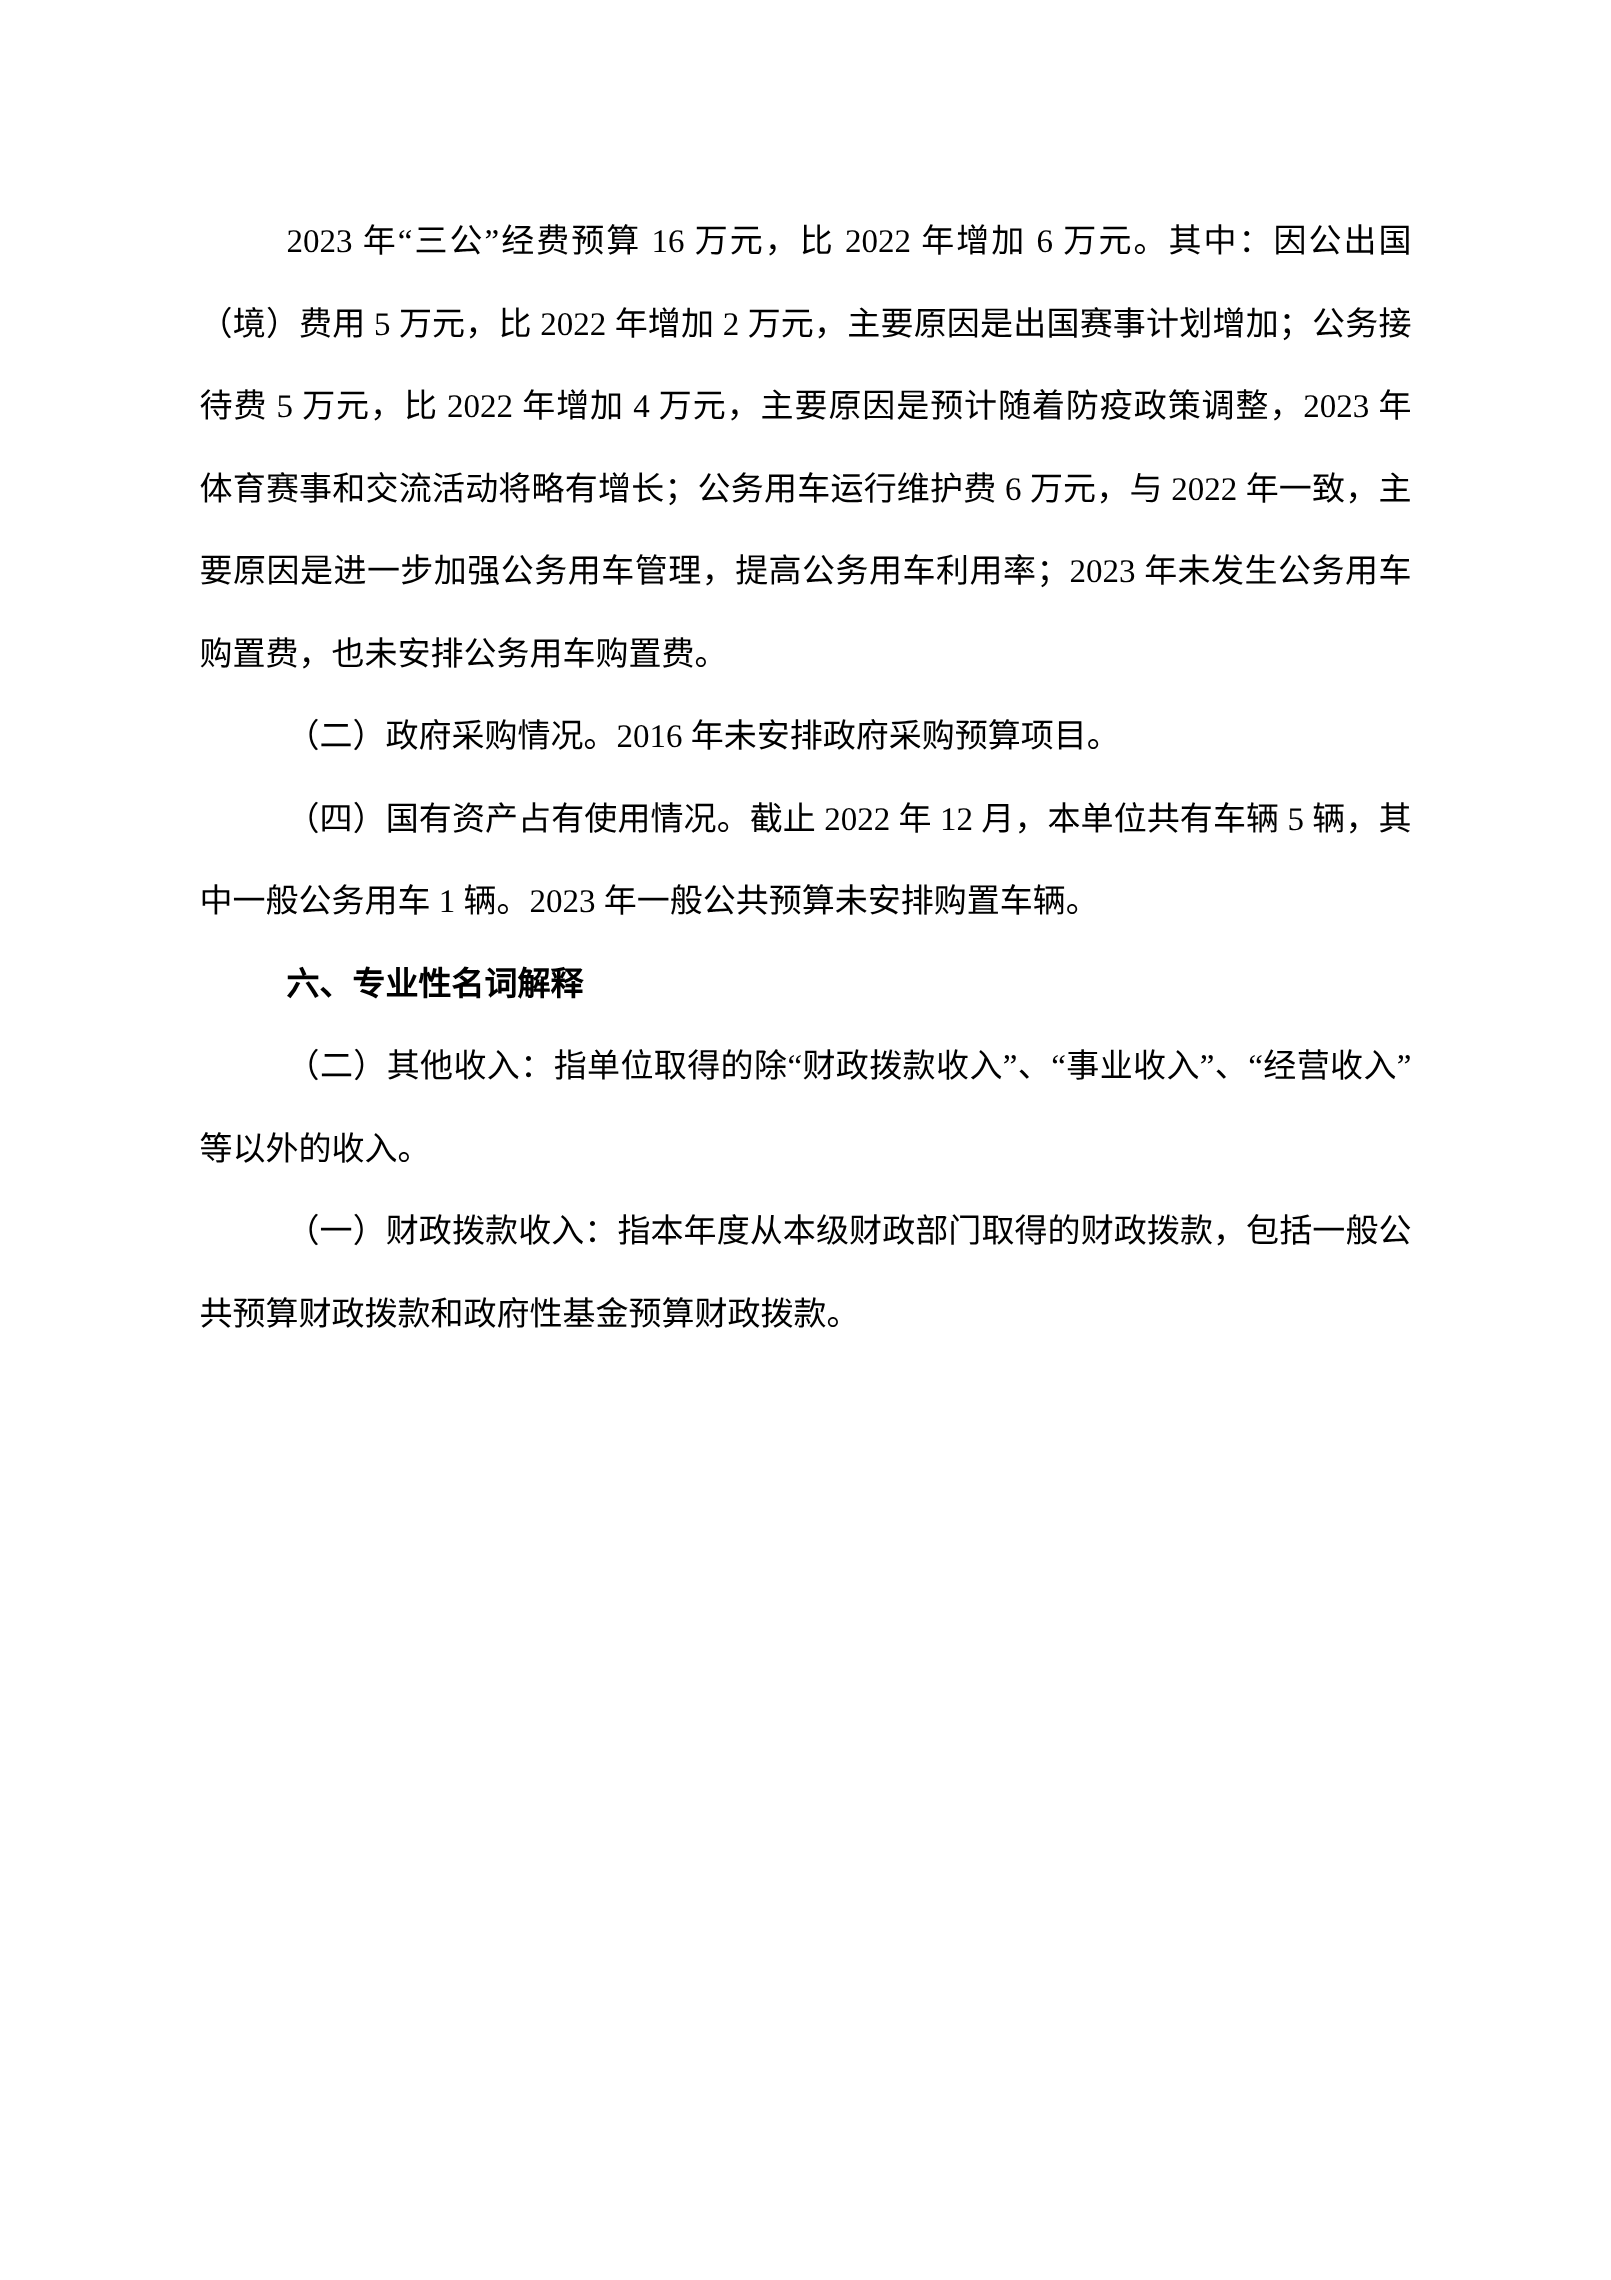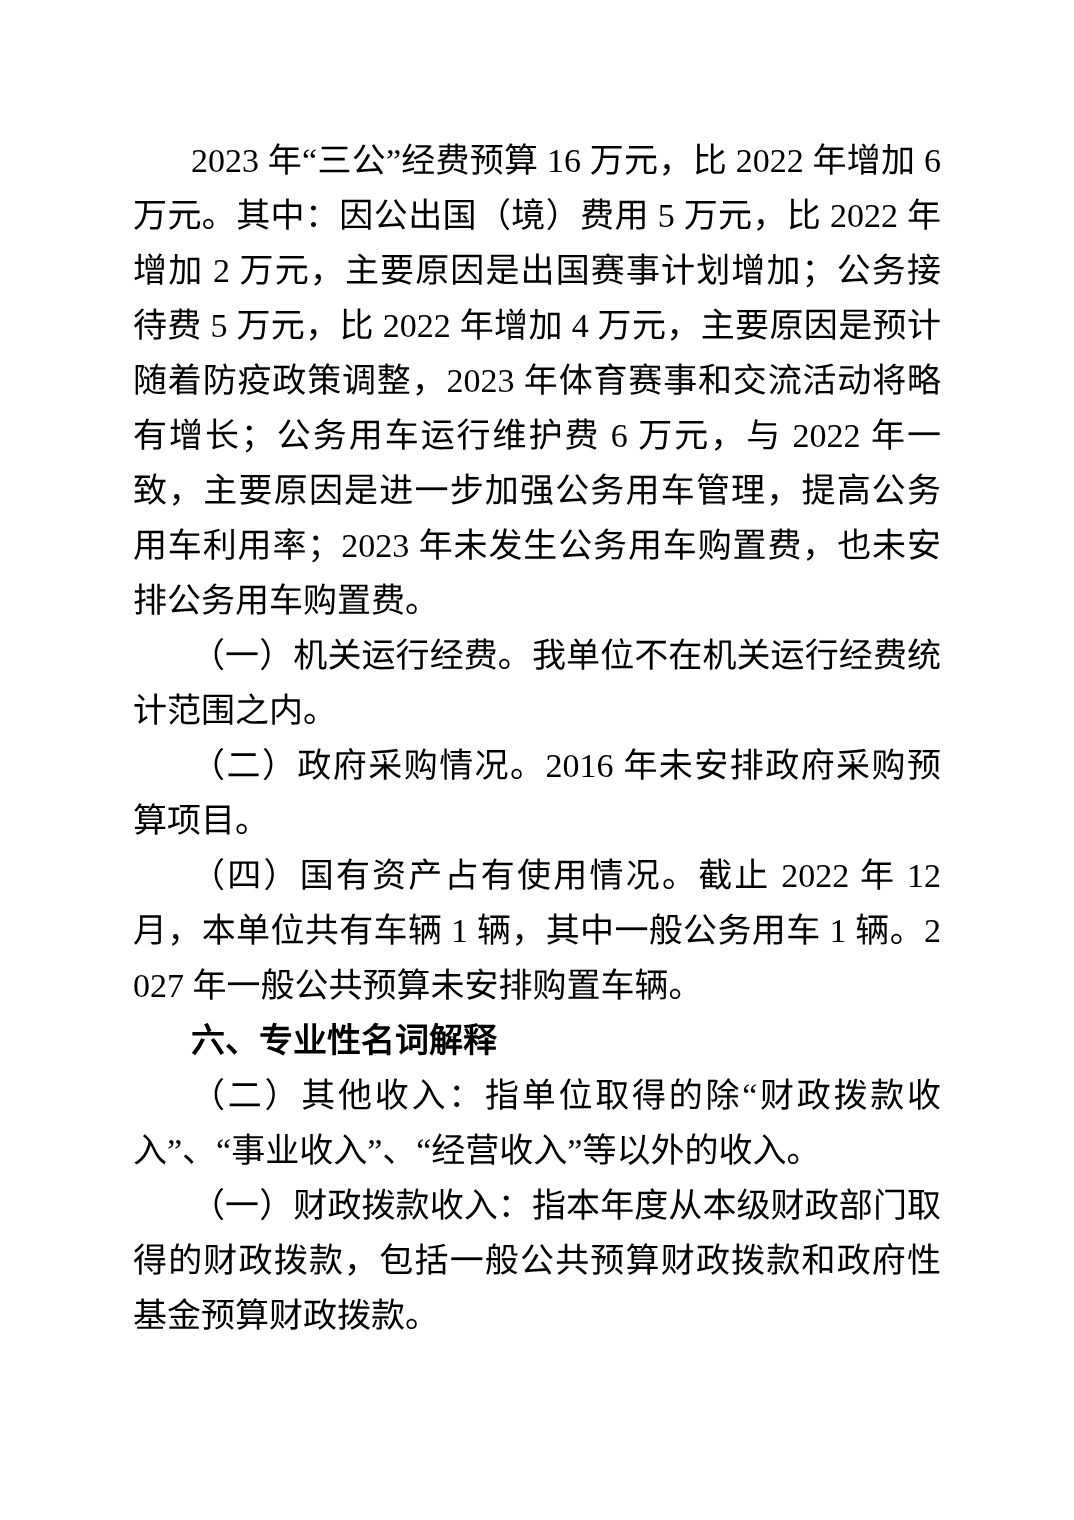--- a/index.html
+++ b/index.html
@@ -14,38 +14,37 @@
     background: #ffffff;
     box-sizing: border-box;
     padding: 133px 133px 0 133px;
     overflow: hidden;
   }
   .content p {
     margin: 0;
     padding: 0;
     color: #000000;
     font-family: "Liberation Serif", "DejaVu Serif", serif;
-    font-size: 34px;
+    font-size: 22px;
     line-height: 55px;
     text-align: justify;
     text-indent: 58px;
     word-break: break-all;
   }
   .content p.heading {
     font-family: "Liberation Sans", "DejaVu Sans", sans-serif;
     font-weight: 700;
     text-align: left;
   }
 </style>
 </head>
 <body>
 
 <div class="page">
   <div class="content">
     <p class="body">2023 年“三公”经费预算 16 万元，比 2022 年增加 6 万元。其中：因公出国（境）费用 5 万元，比 2022 年增加 2 万元，主要原因是出国赛事计划增加；公务接待费 5 万元，比 2022 年增加 4 万元，主要原因是预计随着防疫政策调整，2023 年体育赛事和交流活动将略有增长；公务用车运行维护费 6 万元，与 2022 年一致，主要原因是进一步加强公务用车管理，提高公务用车利用率；2023 年未发生公务用车购置费，也未安排公务用车购置费。</p>
-    <p class="body">（一）机关运行经费。我单位不在机关运行经费统计范围之内。</p>
     <p class="body">（二）政府采购情况。2016 年未安排政府采购预算项目。</p>
-    <p class="body">（四）国有资产占有使用情况。截止 2022 年 12 月，本单位共有车辆 1 辆，其中一般公务用车 1 辆。2027 年一般公共预算未安排购置车辆。</p>
+    <p class="body">（四）国有资产占有使用情况。截止 2022 年 12 月，本单位共有车辆 5 辆，其中一般公务用车 1 辆。2023 年一般公共预算未安排购置车辆。</p>
     <p class="heading">六、专业性名词解释</p>
     <p class="body">（二）其他收入：指单位取得的除“财政拨款收入”、“事业收入”、“经营收入”等以外的收入。</p>
     <p class="body">（一）财政拨款收入：指本年度从本级财政部门取得的财政拨款，包括一般公共预算财政拨款和政府性基金预算财政拨款。</p>
   </div>
 </div>
 
 </body></html>

